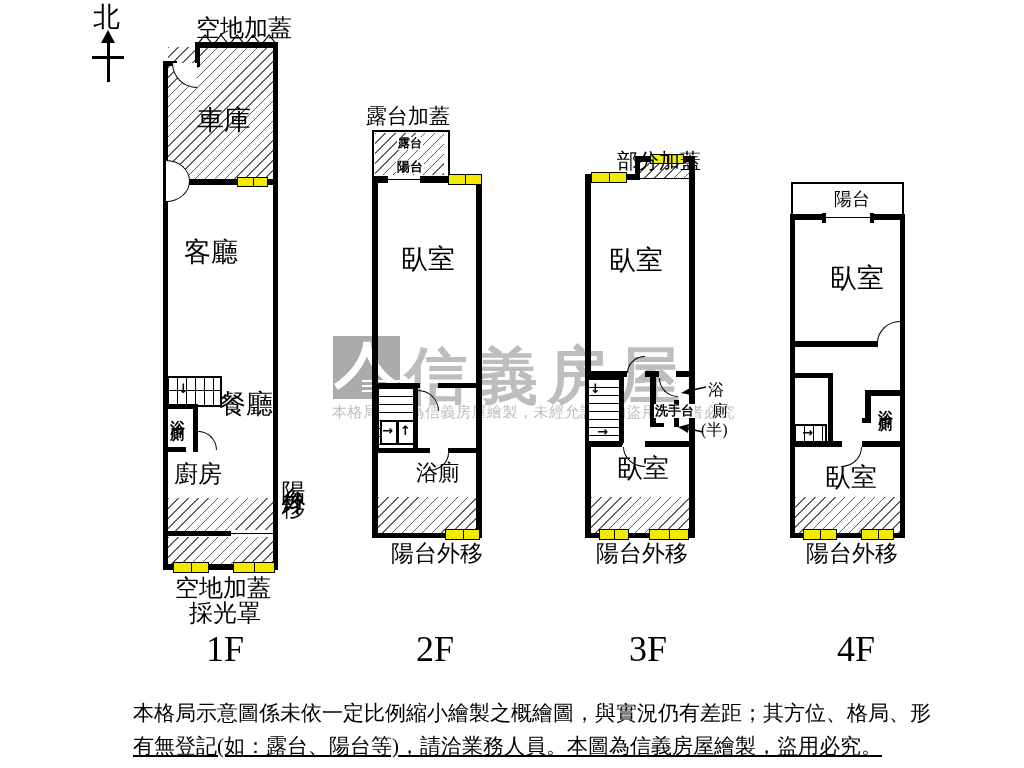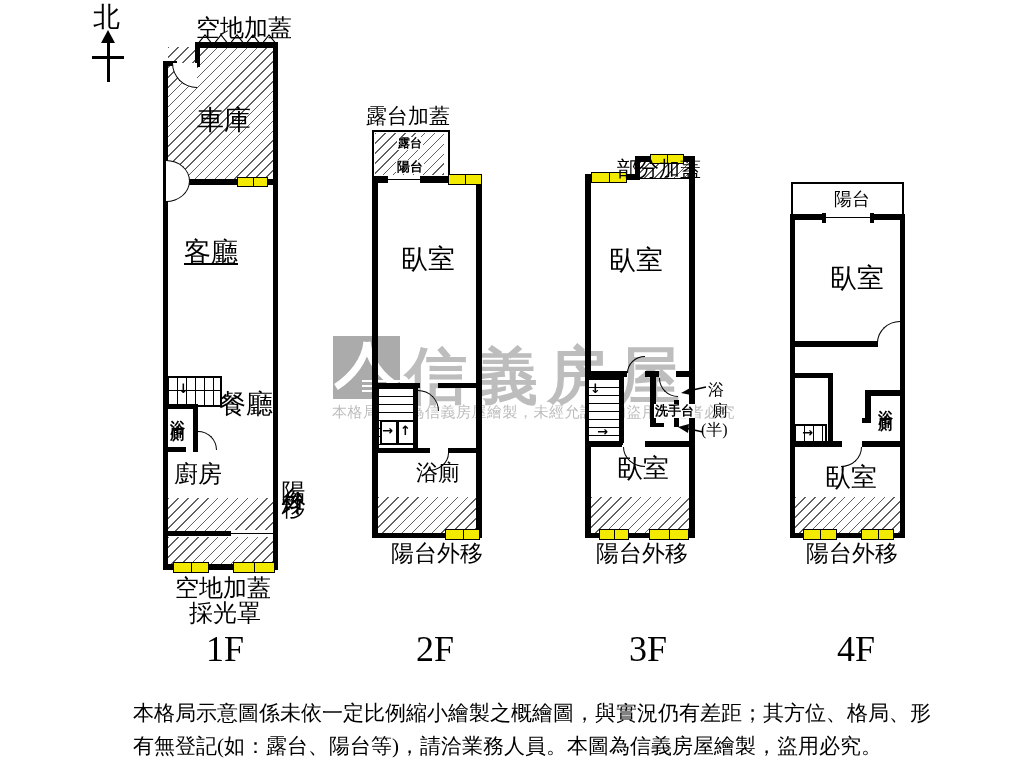--- a/index.html
+++ b/index.html
@@ -58,21 +58,21 @@
   <div class="wall" style="left:163px;top:61px;width:5px;height:509px;"></div>
   <div class="wall" style="left:163px;top:61px;width:14px;height:5px;"></div>
   <div class="wall" style="left:195px;top:42px;width:5px;height:25px;"></div>
   <div class="wall" style="left:195px;top:42px;width:83px;height:6px;"></div>
   <div class="wall" style="left:273px;top:42px;width:5px;height:528px;"></div>
   <div class="wall" style="left:186px;top:179px;width:92px;height:6px;"></div>
   <div class="arc" style="left:172px;top:63px;width:24px;height:24px;background:#fff;border-left:1.5px solid #000;border-bottom:1.5px solid #000;border-bottom-left-radius:100% 100%;"></div>
   <div class="arc" style="left:166px;top:160px;width:23px;height:40px;background:#fff;border:1.5px solid #000;border-left:none;border-radius:0 100% 100% 0 / 0 50% 50% 0;"></div>
   <div class="win" style="left:237px;top:177px;width:29px;height:8px;"></div>
   <div class="lbl" style="left:197px;top:106px;font-size:27px;">車庫</div>
-  <div class="lbl" style="left:184px;top:238px;font-size:27px;text-decoration:underline;">客廳</div>
+  <div class="lbl" style="left:184px;top:238px;font-size:27px;">客廳</div>
 
   <div class="stairs treads-v" style="left:166px;top:376px;width:52px;height:27px;"></div>
   <div class="thinline" style="left:166px;top:390px;width:54px;"></div>
   <span class="arrow" style="left:178px;top:381px;">↓</span>
   <div class="lbl" style="left:219px;top:390px;font-size:27px;">餐廳</div>
 
   <div class="wall" style="left:164px;top:404px;width:34px;height:5px;"></div>
   <div class="wall" style="left:193px;top:404px;width:5px;height:48px;"></div>
   <div class="wall" style="left:164px;top:447px;width:22px;height:5px;"></div>
   <div class="arc" style="left:198px;top:431px;width:18px;height:18px;border-top:1.5px solid #000;border-right:1.5px solid #000;border-top-right-radius:100% 100%;"></div>
@@ -121,21 +121,21 @@
   <div class="wall" style="left:448px;top:448px;width:34px;height:5px;"></div>
   <div class="arc" style="left:428px;top:453px;width:20px;height:17px;border-right:1.5px solid #000;border-bottom:1.5px solid #000;border-bottom-right-radius:100% 100%;"></div>
   <div class="lbl" style="left:416px;top:461px;font-size:22px;">浴廁</div>
 
   <div class="hatch" style="left:378px;top:497px;width:98px;height:36px;"></div>
   <div class="wall" style="left:372px;top:533px;width:110px;height:5px;"></div>
   <div class="win" style="left:445px;top:529px;width:33px;height:9px;"></div>
   <div class="lbl" style="left:391px;top:541px;font-size:23px;">陽台外移</div>
   <div class="lbl floorF" style="left:416px;top:630px;">2F</div>
 
-  <div class="lbl" style="left:617px;top:158px;font-size:21px;">部分加蓋</div>
+  <div class="lbl" style="left:617px;top:150px;font-size:21px;">部分加蓋</div>
   <div class="wall" style="left:585px;top:174px;width:55px;height:6px;"></div>
   <div class="win" style="left:591px;top:172px;width:34px;height:9px;"></div>
   <div class="wall" style="left:635px;top:156px;width:5px;height:24px;"></div>
   <div class="wall" style="left:635px;top:156px;width:60px;height:6px;"></div>
   <div class="win" style="left:650px;top:154px;width:32px;height:8px;"></div>
   <div class="hatch" style="left:640px;top:162px;width:49px;height:16px;border-bottom:1px solid #000;"></div>
   <div class="wall" style="left:585px;top:174px;width:6px;height:364px;"></div>
   <div class="wall" style="left:689px;top:156px;width:6px;height:382px;"></div>
   <div class="lbl" style="left:609px;top:246px;font-size:27px;">臥室</div>
 
@@ -208,15 +208,15 @@
   <div class="lbl" style="left:825px;top:464px;font-size:26px;">臥室</div>
 
   <div class="hatch" style="left:795px;top:497px;width:105px;height:36px;"></div>
   <div class="wall" style="left:790px;top:533px;width:115px;height:5px;"></div>
   <div class="win" style="left:803px;top:529px;width:32px;height:9px;"></div>
   <div class="win" style="left:861px;top:529px;width:31px;height:9px;"></div>
   <div class="lbl" style="left:806px;top:541px;font-size:23px;">陽台外移</div>
   <div class="lbl floorF" style="left:837px;top:630px;">4F</div>
 
   <div class="lbl" style="left:133px;top:702px;font-size:21px;">本格局示意圖係未依一定比例縮小繪製之概繪圖，與實況仍有差距；其方位、格局、形</div>
-  <div class="lbl" style="left:133px;top:735px;font-size:21px;">有無登記(如：露台、陽台等)，請洽業務人員。本圖為信義房屋繪製，盜用必究。</div>
+  <div class="lbl" style="left:133px;top:735px;font-size:21px;text-decoration:underline;">有無登記(如：露台、陽台等)，請洽業務人員。本圖為信義房屋繪製，盜用必究。</div>
 
 </div>
 
 </body></html>

